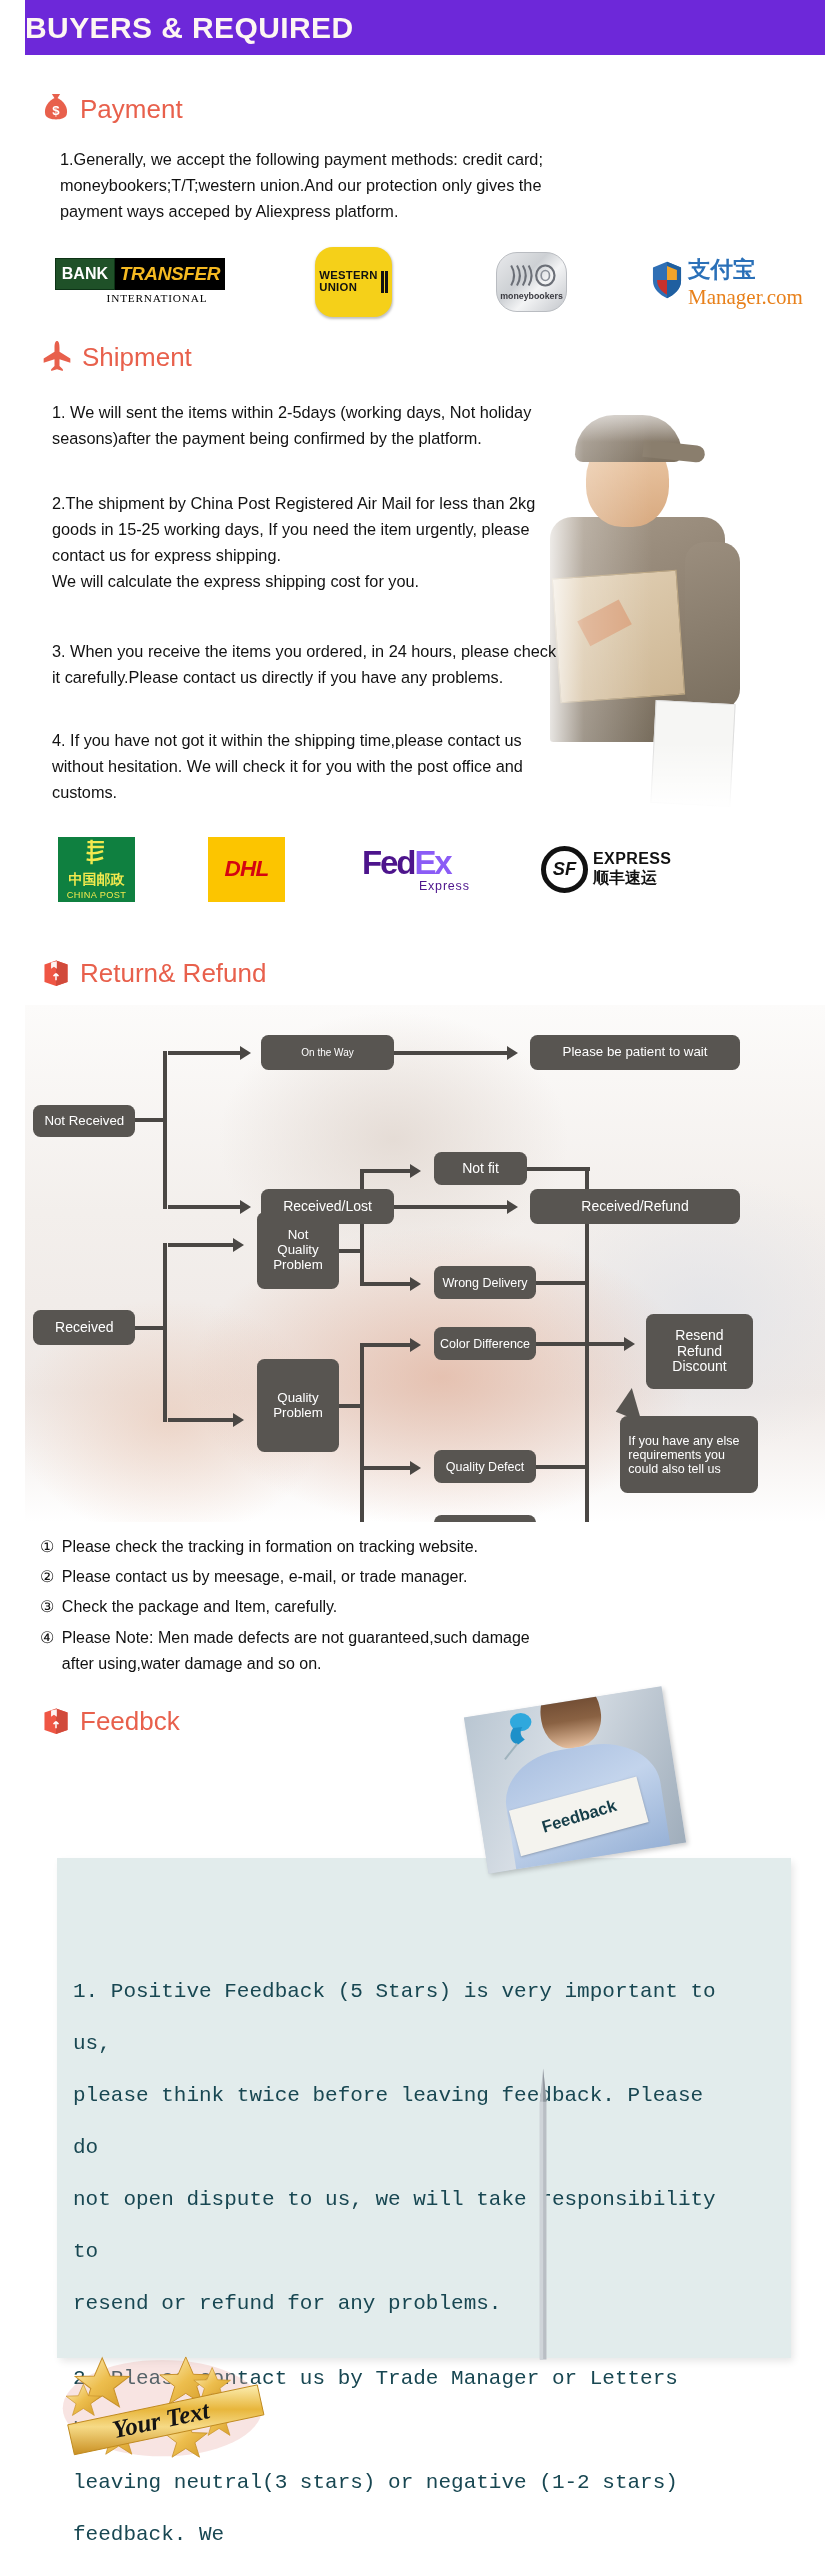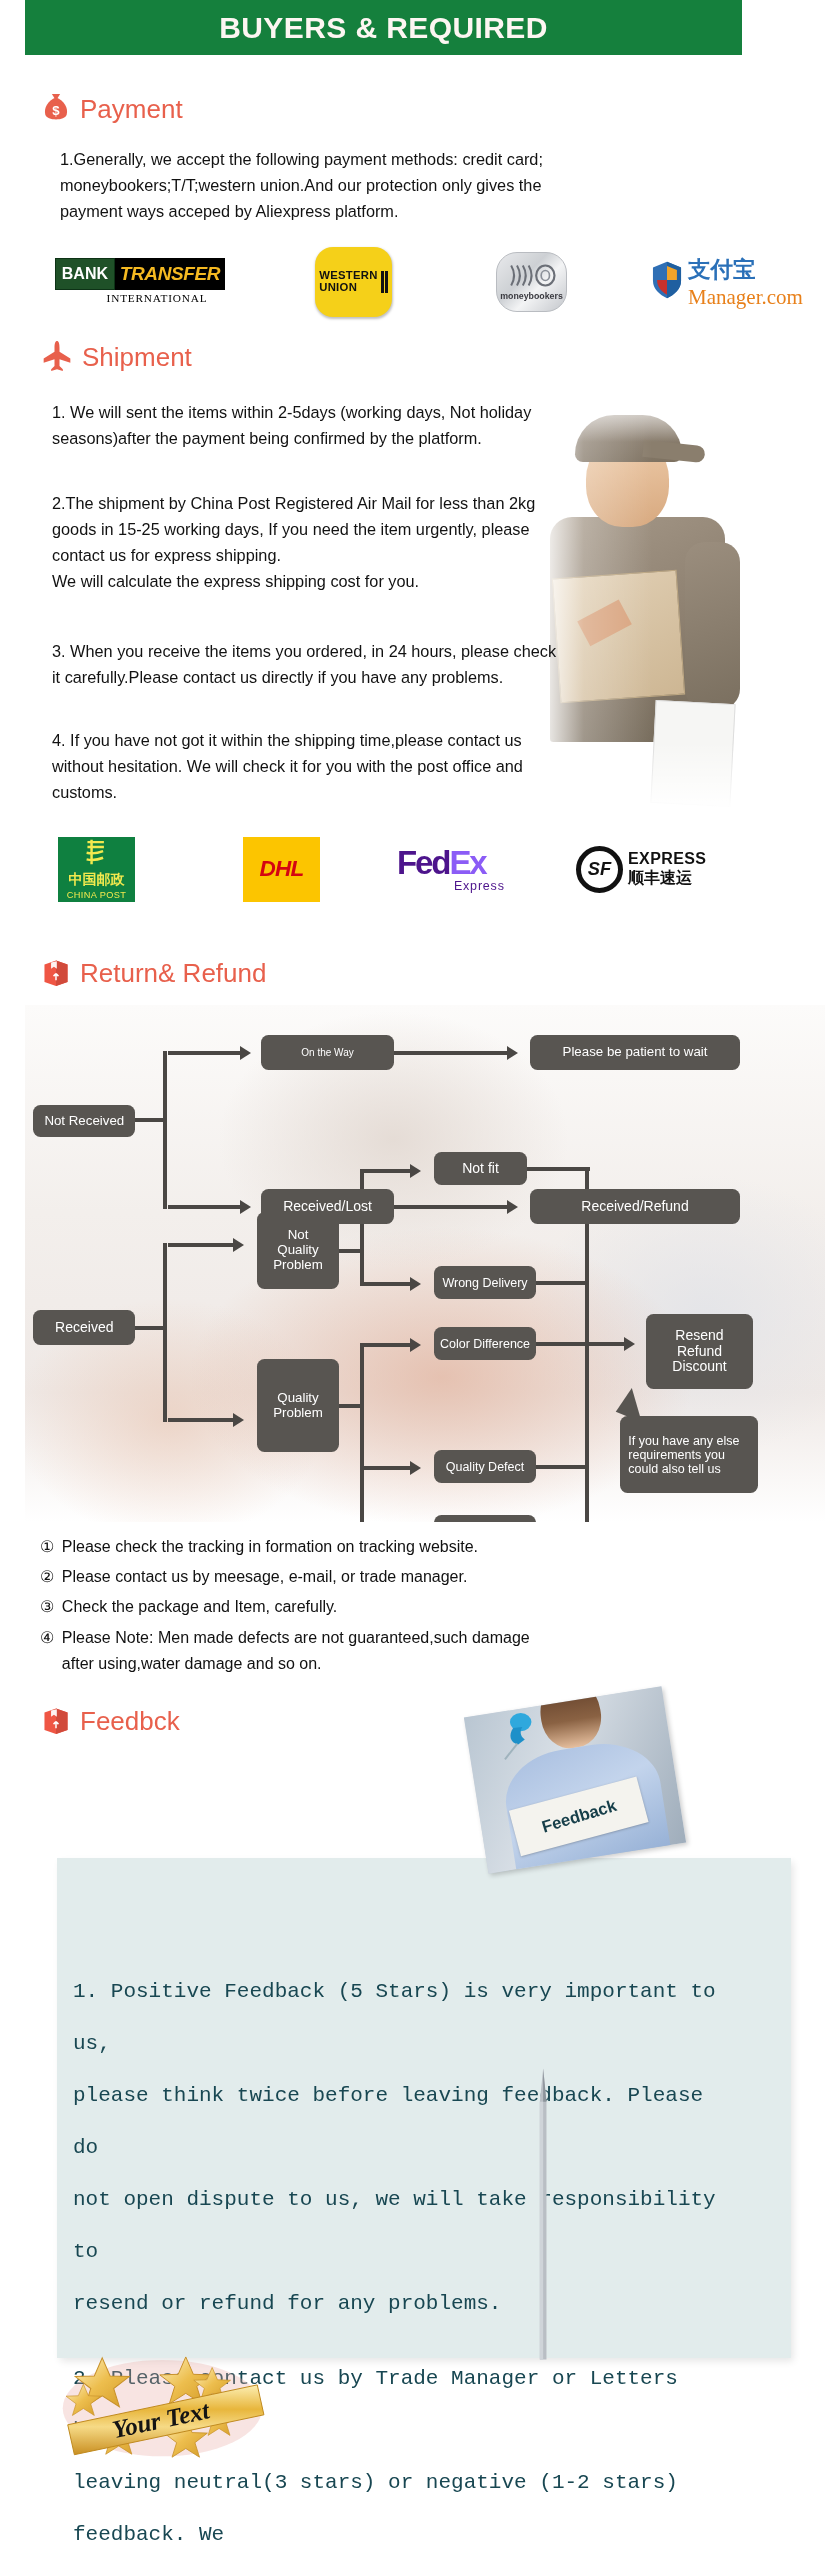--- a/index.html
+++ b/index.html
@@ -8,23 +8,23 @@
     height: 2576px;
     background: #ffffff;
     font-family: "Liberation Sans", sans-serif;
     position: relative;
     overflow: hidden;
   }
   .page { position: relative; width: 826px; height: 2576px; background:#fff; }
 
   
   .header-bar {
-    position: absolute; left: 25px; top: 0; width: 717px; height: 55px;
-    background: #15803d;
-    display: flex; align-items: center; justify-content: center;
+    position: absolute; left: 25px; top: 0; width: 801px; height: 55px;
+    background: #6d28d9;
+    display: flex; align-items: center; justify-content: flex-start;
   }
   .header-title {
     color: #fdf6f2; font-size: 30px; font-weight: bold; letter-spacing: 0.4px;
     font-family: "Liberation Sans", sans-serif;
   }
 
   
   .sect-head { position: absolute; display: flex; align-items: center; gap: 10px; }
   .sect-title { color: #e8604c; font-size: 26px; font-weight: normal; font-family: "Liberation Sans", sans-serif; }
 
@@ -306,21 +306,21 @@
 goods in 15-25 working days, If  you need the item urgently, please
 contact us for express shipping.
 We will calculate the express shipping cost for you.</div>
   <div class="body-text" style="left:52px; top:638px; width:567px;">3. When you receive the items you ordered, in 24 hours, please check
  it carefully.Please contact us directly if you have any problems.</div>
   <div class="body-text" style="left:52px; top:727px; width:567px;">4. If you have not got it within the shipping time,please contact us
 without hesitation. We will check it for you with the post office and
 customs.</div>
 
   <div class="logo-row" style="left:58px; top:834px; width:751px; height:70px;">
-    <div class="logo-cp" style="margin-right:108px;">
+    <div class="logo-cp" style="margin-right:73px;">
       <span>
         <svg width="25" height="28" viewBox="0 0 30 34">
           <path d="M4 5 h20 M4 11 h20 M9 2 v30 M3 18 q10 2 20 -2 M3 26 q10 2 20 -2" stroke="#f2e94e" stroke-width="3" fill="none"></path>
         </svg>
       </span>
       <div class="cp-cn">中国邮政</div>
       <div class="cp-en">CHINA POST</div>
     </div>
 
     <div class="logo-dhl" style="margin-right:77px;">

